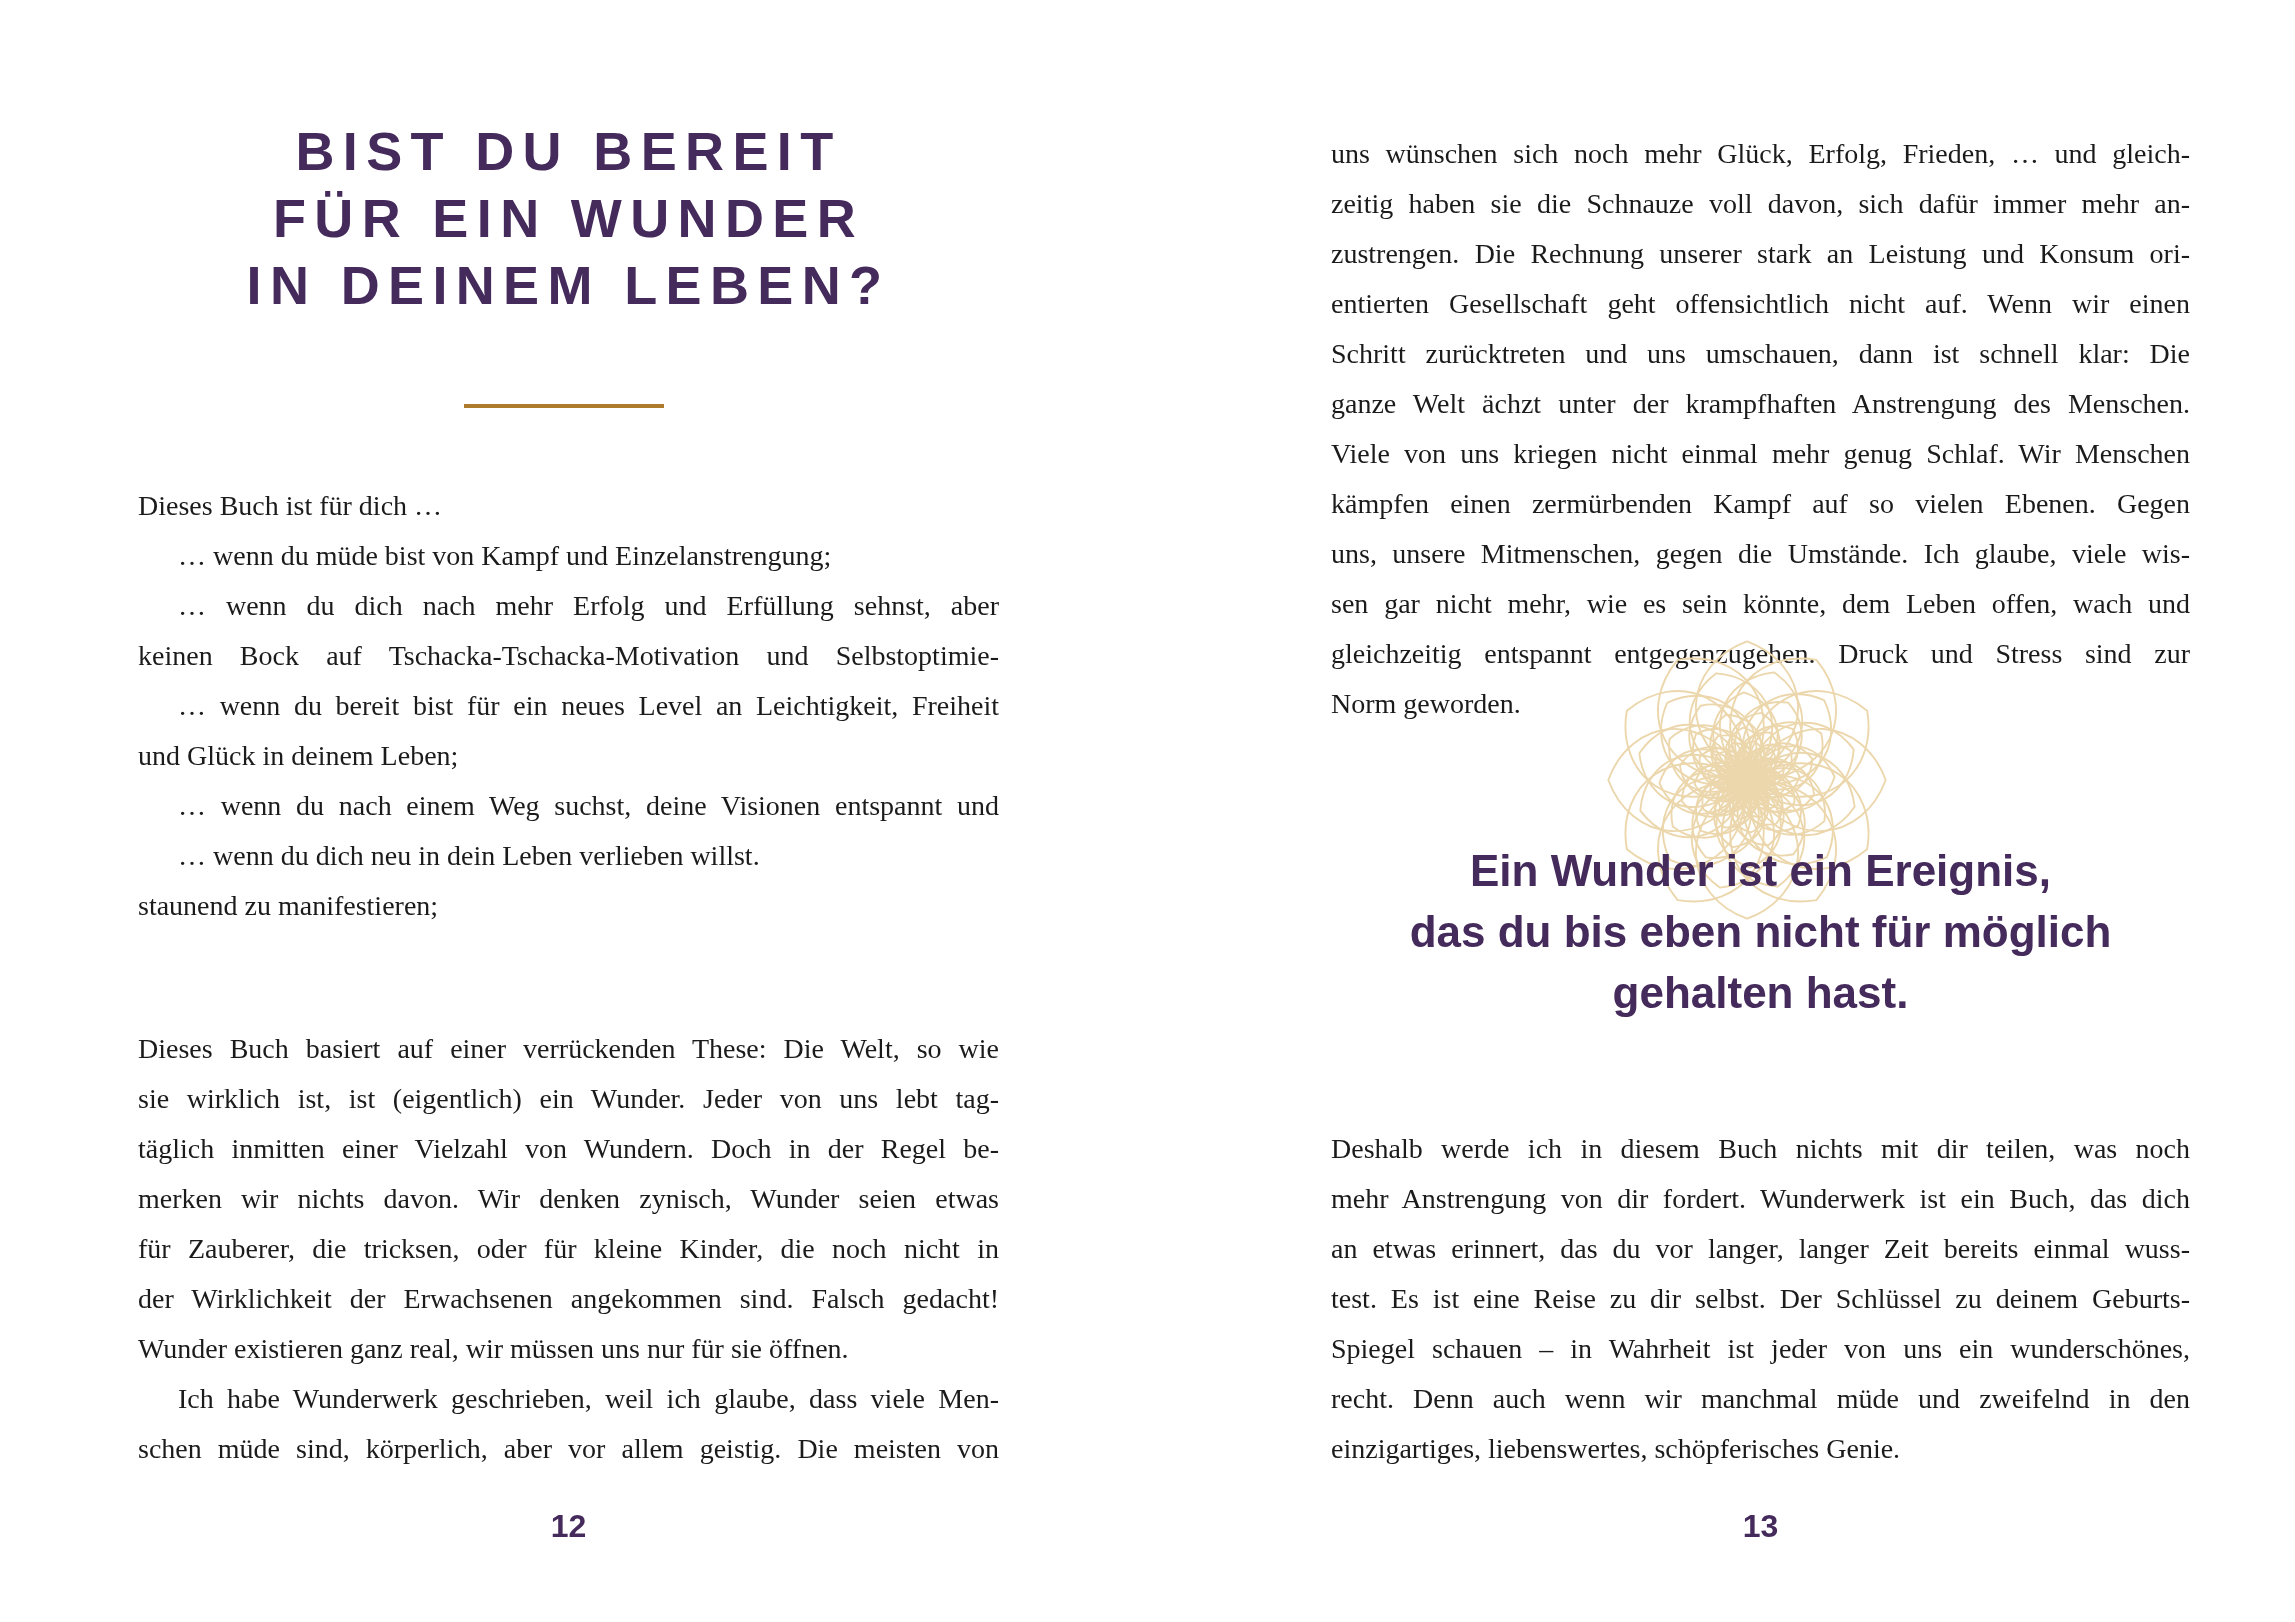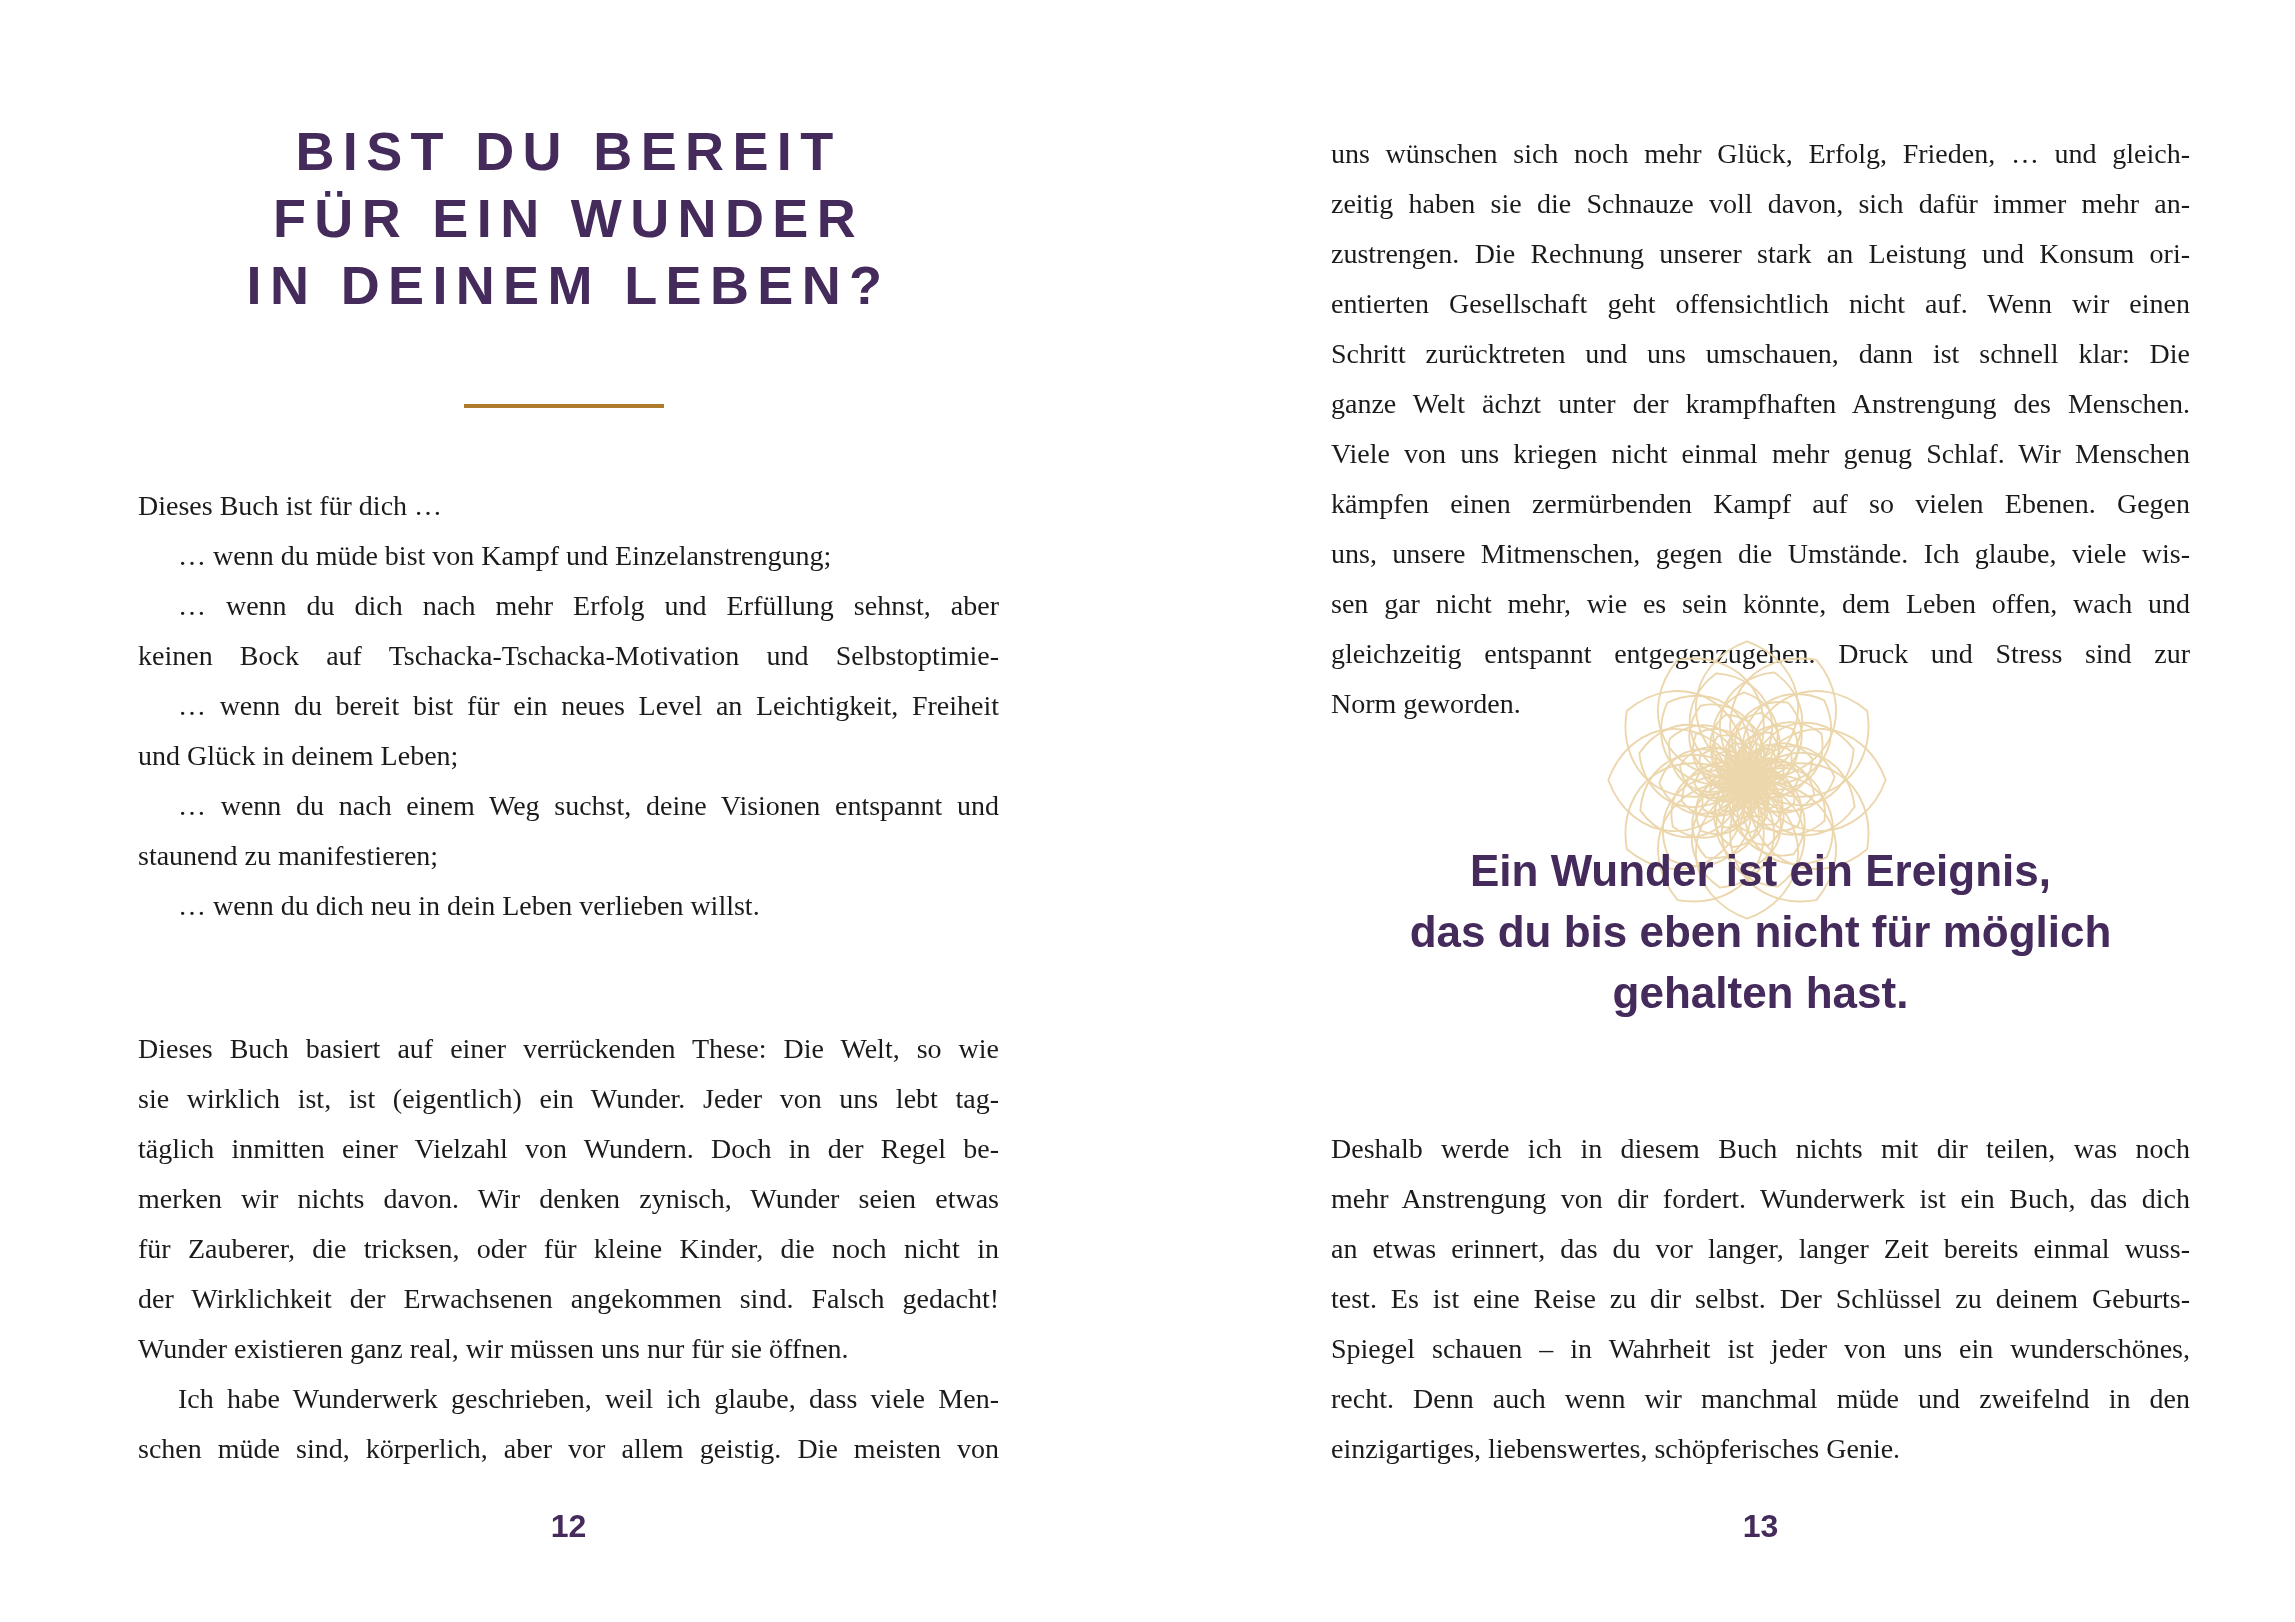--- a/index.html
+++ b/index.html
@@ -93,22 +93,22 @@
       </h1>
     <div class="divider"></div>
     <div class="block" style="top:481px">
         <div class="body-line">Dieses Buch ist für dich …</div>
         <div class="body-line ind">… wenn du müde bist von Kampf und Einzelanstrengung;</div>
         <div class="body-line j ind">… wenn du dich nach mehr Erfolg und Erfüllung sehnst, aber</div>
         <div class="body-line j">keinen Bock auf Tschacka-Tschacka-Motivation und Selbstoptimie-</div>
         <div class="body-line j ind">… wenn du bereit bist für ein neues Level an Leichtigkeit, Freiheit</div>
         <div class="body-line">und Glück in deinem Leben;</div>
         <div class="body-line j ind">… wenn du nach einem Weg suchst, deine Visionen entspannt und</div>
+        <div class="body-line ind">… wenn du dich neu in dein Leben verlieben willst.</div>
         <div class="body-line">staunend zu manifestieren;</div>
-        <div class="body-line ind">… wenn du dich neu in dein Leben verlieben willst.</div>
       </div>
     <div class="block" style="top:1024px">
         <div class="body-line j">Dieses Buch basiert auf einer verrückenden These: Die Welt, so wie</div>
         <div class="body-line j">sie wirklich ist, ist (eigentlich) ein Wunder. Jeder von uns lebt tag-</div>
         <div class="body-line j">täglich inmitten einer Vielzahl von Wundern. Doch in der Regel be-</div>
         <div class="body-line j">merken wir nichts davon. Wir denken zynisch, Wunder seien etwas</div>
         <div class="body-line j">für Zauberer, die tricksen, oder für kleine Kinder, die noch nicht in</div>
         <div class="body-line j">der Wirklichkeit der Erwachsenen angekommen sind. Falsch gedacht!</div>
         <div class="body-line">Wunder existieren ganz real, wir müssen uns nur für sie öffnen.</div>
         <div class="body-line j ind">Ich habe Wunderwerk geschrieben, weil ich glaube, dass viele Men-</div>

